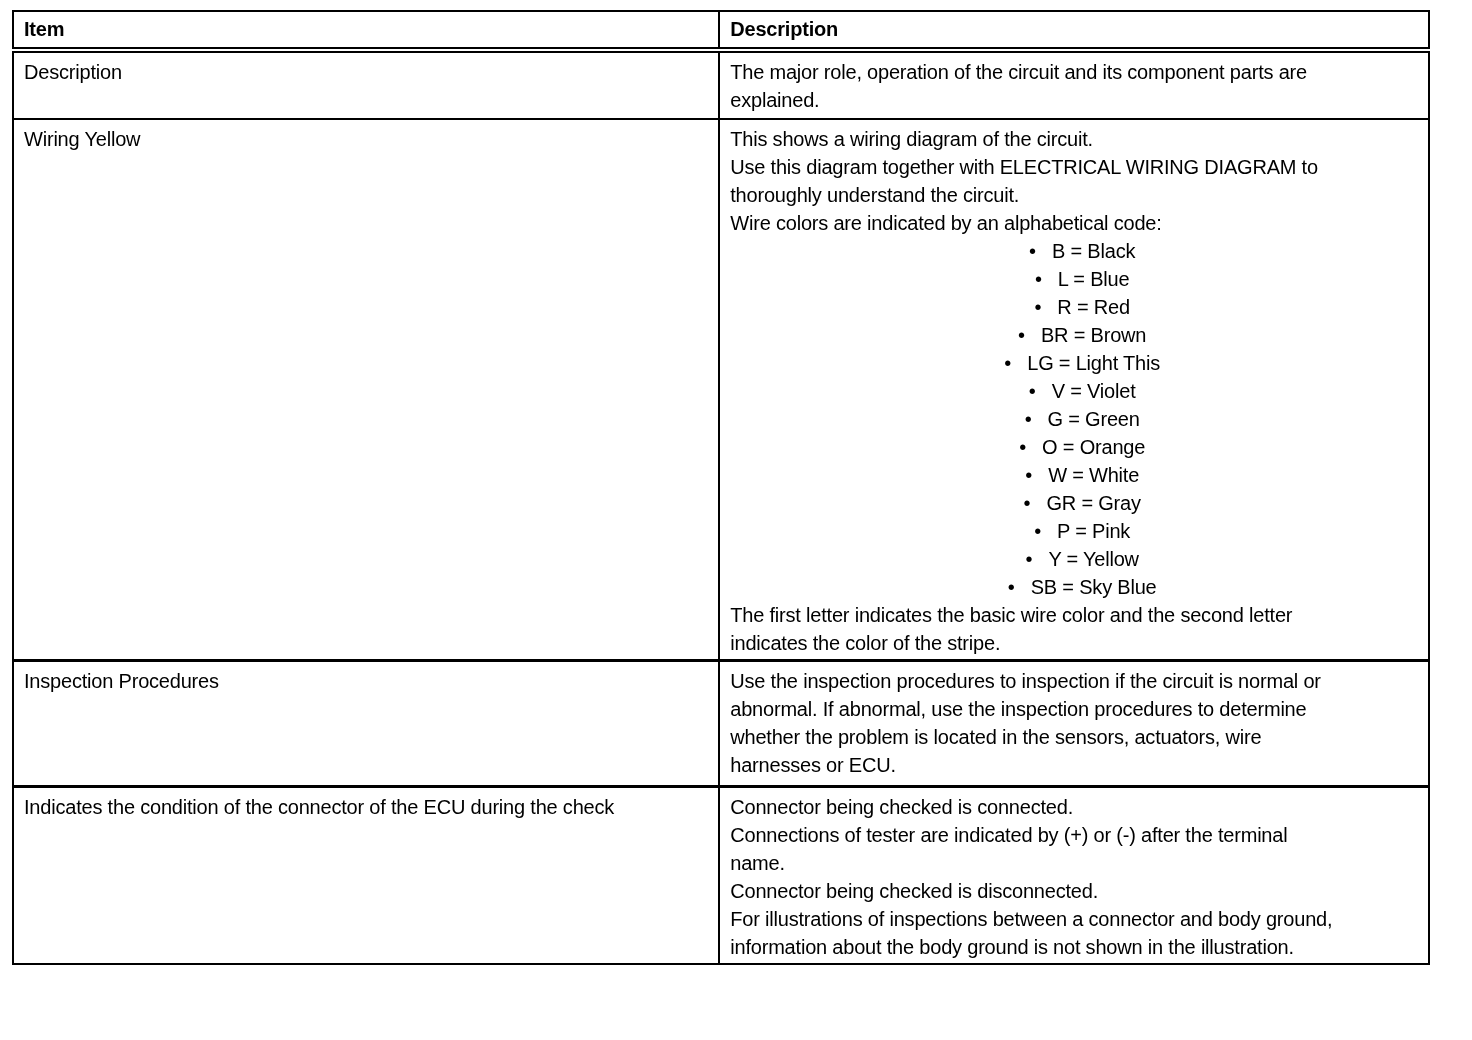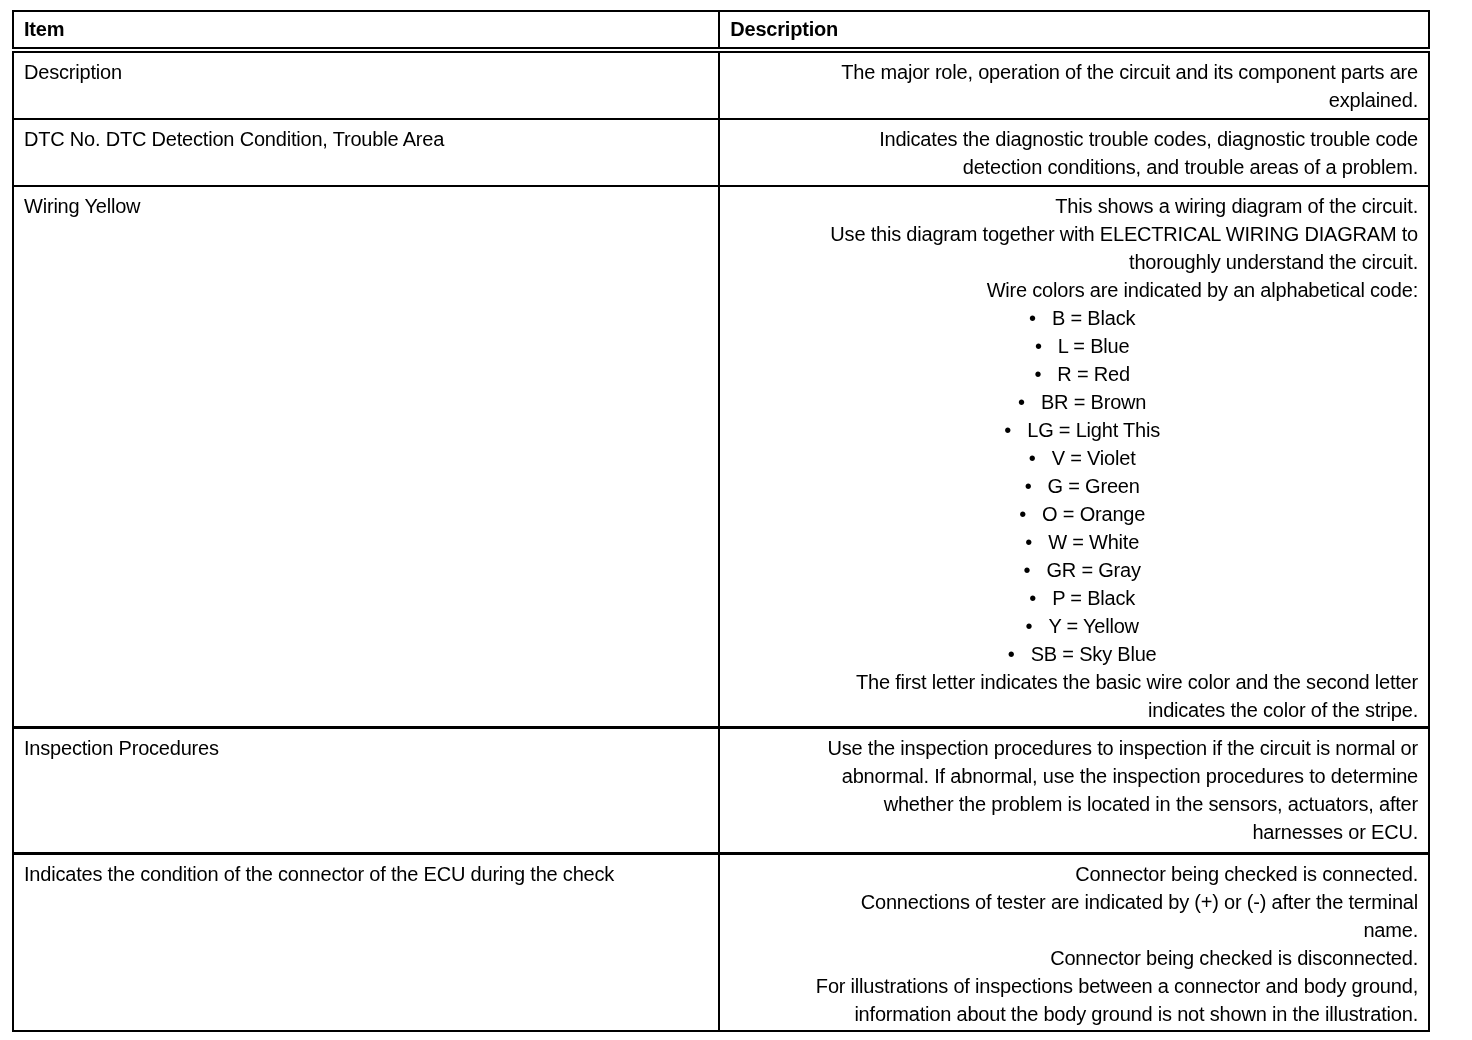--- a/index.html
+++ b/index.html
@@ -10,21 +10,21 @@
                      font-size: 20px; line-height: 28px; letter-spacing: -0.2px; }
   .tbl col.c1 { width: 708px; }
   .tbl col.c2 { width: 710px; }
   .tbl th { font-weight: bold; height: 32px; padding-top: 3px; padding-bottom: 0; border-bottom: 6px double #000; }
   .tbl td { padding-top: 5px; padding-bottom: 2px; }
   .r1 td { height: 58px; }
   .r2 td { height: 58px; }
   .r3 td { height: 531px; }
   .r4 td { height: 116px; border-top-width: 3px; }
   .r5 td { height: 168px; border-top-width: 3px; }
-  .line { display: block; white-space: nowrap; text-align: right; }
+  .line { display: block; white-space: nowrap; }
   .bullet { display: block; white-space: nowrap; text-align: center; }
   .bullet .dot { display: inline-block; width: 39px; }
 </style>
 </head>
 <body>
 
 <table class="tbl">
   <colgroup>
       <col class="c1">
       <col class="c2">
@@ -36,59 +36,52 @@
     </tr>
   </thead>
   <tbody>
     <tr class="r1">
       <td>Description</td>
       <td>
         <span class="line">The major role, operation of the circuit and its component parts are</span>
         <span class="line">explained.</span>
       </td>
     </tr>
-    <tr class="r2">
-      <td>DTC No. DTC Detection Condition, Trouble Area</td>
-      <td>
-        <span class="line">Indicates the diagnostic trouble codes, diagnostic trouble code</span>
-        <span class="line">detection conditions, and trouble areas of a problem.</span>
-      </td>
-    </tr>
     <tr class="r3">
       <td>Wiring Yellow</td>
       <td>
         <span class="line">This shows a wiring diagram of the circuit.</span>
         <span class="line">Use this diagram together with ELECTRICAL WIRING DIAGRAM to</span>
         <span class="line">thoroughly understand the circuit.</span>
         <span class="line">Wire colors are indicated by an alphabetical code:</span>
         <div>
           <span class="bullet"><span class="dot">•</span><span>B = Black</span></span>
           <span class="bullet"><span class="dot">•</span><span>L = Blue</span></span>
           <span class="bullet"><span class="dot">•</span><span>R = Red</span></span>
           <span class="bullet"><span class="dot">•</span><span>BR = Brown</span></span>
           <span class="bullet"><span class="dot">•</span><span>LG = Light This</span></span>
           <span class="bullet"><span class="dot">•</span><span>V = Violet</span></span>
           <span class="bullet"><span class="dot">•</span><span>G = Green</span></span>
           <span class="bullet"><span class="dot">•</span><span>O = Orange</span></span>
           <span class="bullet"><span class="dot">•</span><span>W = White</span></span>
           <span class="bullet"><span class="dot">•</span><span>GR = Gray</span></span>
-          <span class="bullet"><span class="dot">•</span><span>P = Black</span></span>
+          <span class="bullet"><span class="dot">•</span><span>P = Pink</span></span>
           <span class="bullet"><span class="dot">•</span><span>Y = Yellow</span></span>
           <span class="bullet"><span class="dot">•</span><span>SB = Sky Blue</span></span>
         </div>
         <span class="line">The first letter indicates the basic wire color and the second letter</span>
         <span class="line">indicates the color of the stripe.</span>
       </td>
     </tr>
     <tr class="r4">
       <td>Inspection Procedures</td>
       <td>
         <span class="line">Use the inspection procedures to inspection if the circuit is normal or</span>
         <span class="line">abnormal. If abnormal, use the inspection procedures to determine</span>
-        <span class="line">whether the problem is located in the sensors, actuators, after</span>
+        <span class="line">whether the problem is located in the sensors, actuators, wire</span>
         <span class="line">harnesses or ECU.</span>
       </td>
     </tr>
     <tr class="r5">
       <td>Indicates the condition of the connector of the ECU during the check</td>
       <td>
         <span class="line">Connector being checked is connected.</span>
         <span class="line">Connections of tester are indicated by (+) or (-) after the terminal</span>
         <span class="line">name.</span>
         <span class="line">Connector being checked is disconnected.</span>

